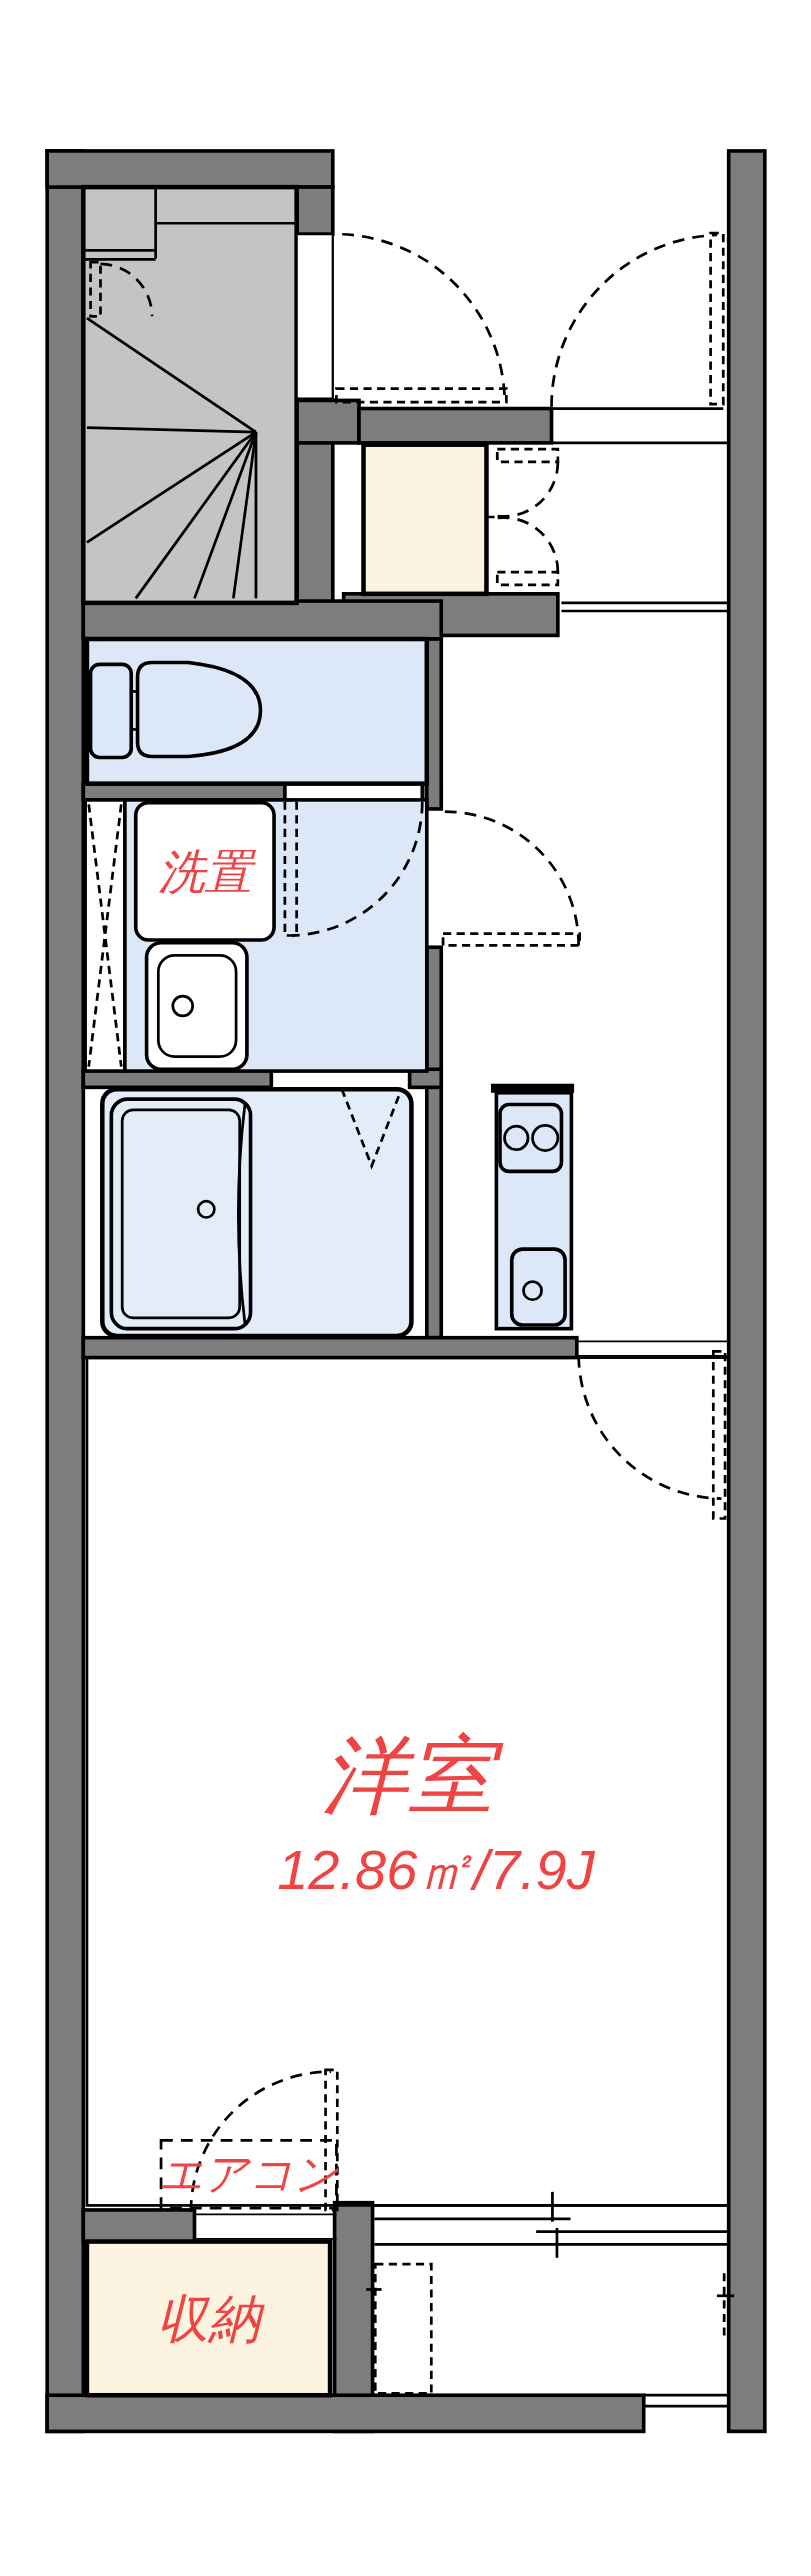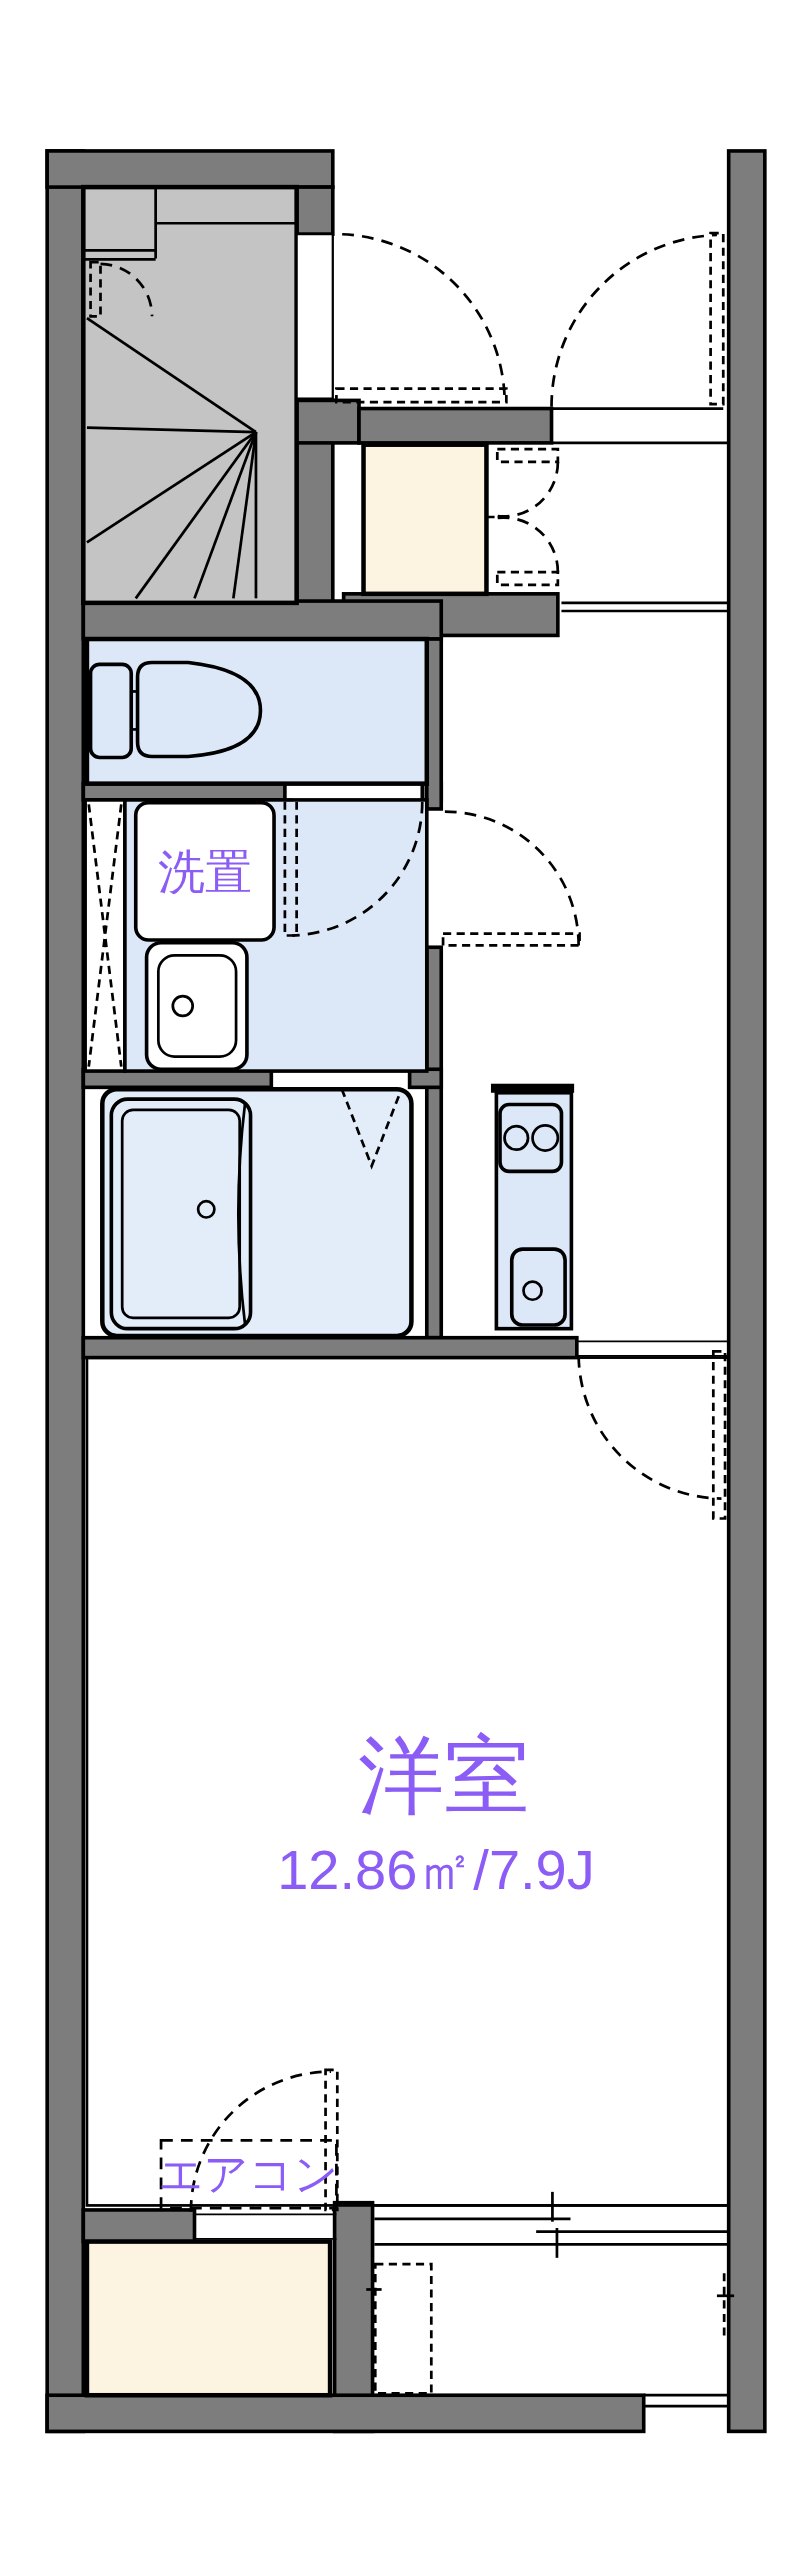--- a/index.html
+++ b/index.html
@@ -10,24 +10,24 @@
   body{font-family:"Liberation Sans","DejaVu Sans",sans-serif;}
   .canvas{position:relative;width:812px;height:2576px;background:var(--c-bg);overflow:hidden;}
   svg{position:absolute;left:0;top:0;}
   .wall{fill:var(--c-wall);stroke:var(--c-line);stroke-width:4;}
   .thinline{stroke:var(--c-line);stroke-width:3;fill:none;}
   .hairline{stroke:var(--c-line);stroke-width:2;fill:none;}
   .fixture{stroke:var(--c-line);stroke-width:4;fill:none;}
   .fixture-thin{stroke:var(--c-line);stroke-width:3;fill:none;}
   .dashed{stroke:var(--c-line);stroke-width:3;fill:none;stroke-dasharray:13 9;}
   .dashedleaf{stroke:var(--c-line);stroke-width:3;fill:none;stroke-dasharray:9 6;}
-  .label{position:absolute;color:#8b5cf6;display:flex;align-items:center;justify-content:center;
-         text-align:center;line-height:1.05;z-index:5;white-space:nowrap;}
+  .label{position:absolute;color:#ef4444;display:flex;align-items:center;justify-content:center;
+         text-align:center;line-height:1.05;z-index:5;white-space:nowrap;font-style:italic;}
   .lbl-washer{left:136px;top:803px;width:138px;height:137px;font-size:47px;}
-  .lbl-room{left:87px;top:1728px;width:642px;height:94px;font-size:86px;padding-left:36px;}
+  .lbl-room{left:87px;top:1728px;width:642px;height:94px;font-size:86px;}
   .lbl-area{left:87px;top:1835px;width:698px;height:71px;font-size:56px;}
   .lbl-aircon{left:161px;top:2140px;width:175px;height:68px;font-size:44px;}
   .lbl-storage{left:87px;top:2242px;width:243px;height:154px;font-size:52px;}
 </style>
 </head>
 <body>
 
 <div class="canvas">
 
   <svg width="812" height="2576" viewBox="0 0 898 2850">
@@ -166,14 +166,15 @@
       <line class="thinline" x1="793" y1="2540" x2="812" y2="2540"></line>
       <line class="thinline" x1="712" y1="2650" x2="806" y2="2650"></line>
       <line class="thinline" x1="712" y1="2662" x2="806" y2="2662"></line>
     </g>
   </svg>
 
   <div class="label lbl-washer">洗置</div>
   <div class="label lbl-room">洋室</div>
   <div class="label lbl-area">12.86㎡/7.9J</div>
   <div class="label lbl-aircon">エアコン</div>
+  <div class="label lbl-storage">収納</div>
 </div>
 
 
 </body></html>

